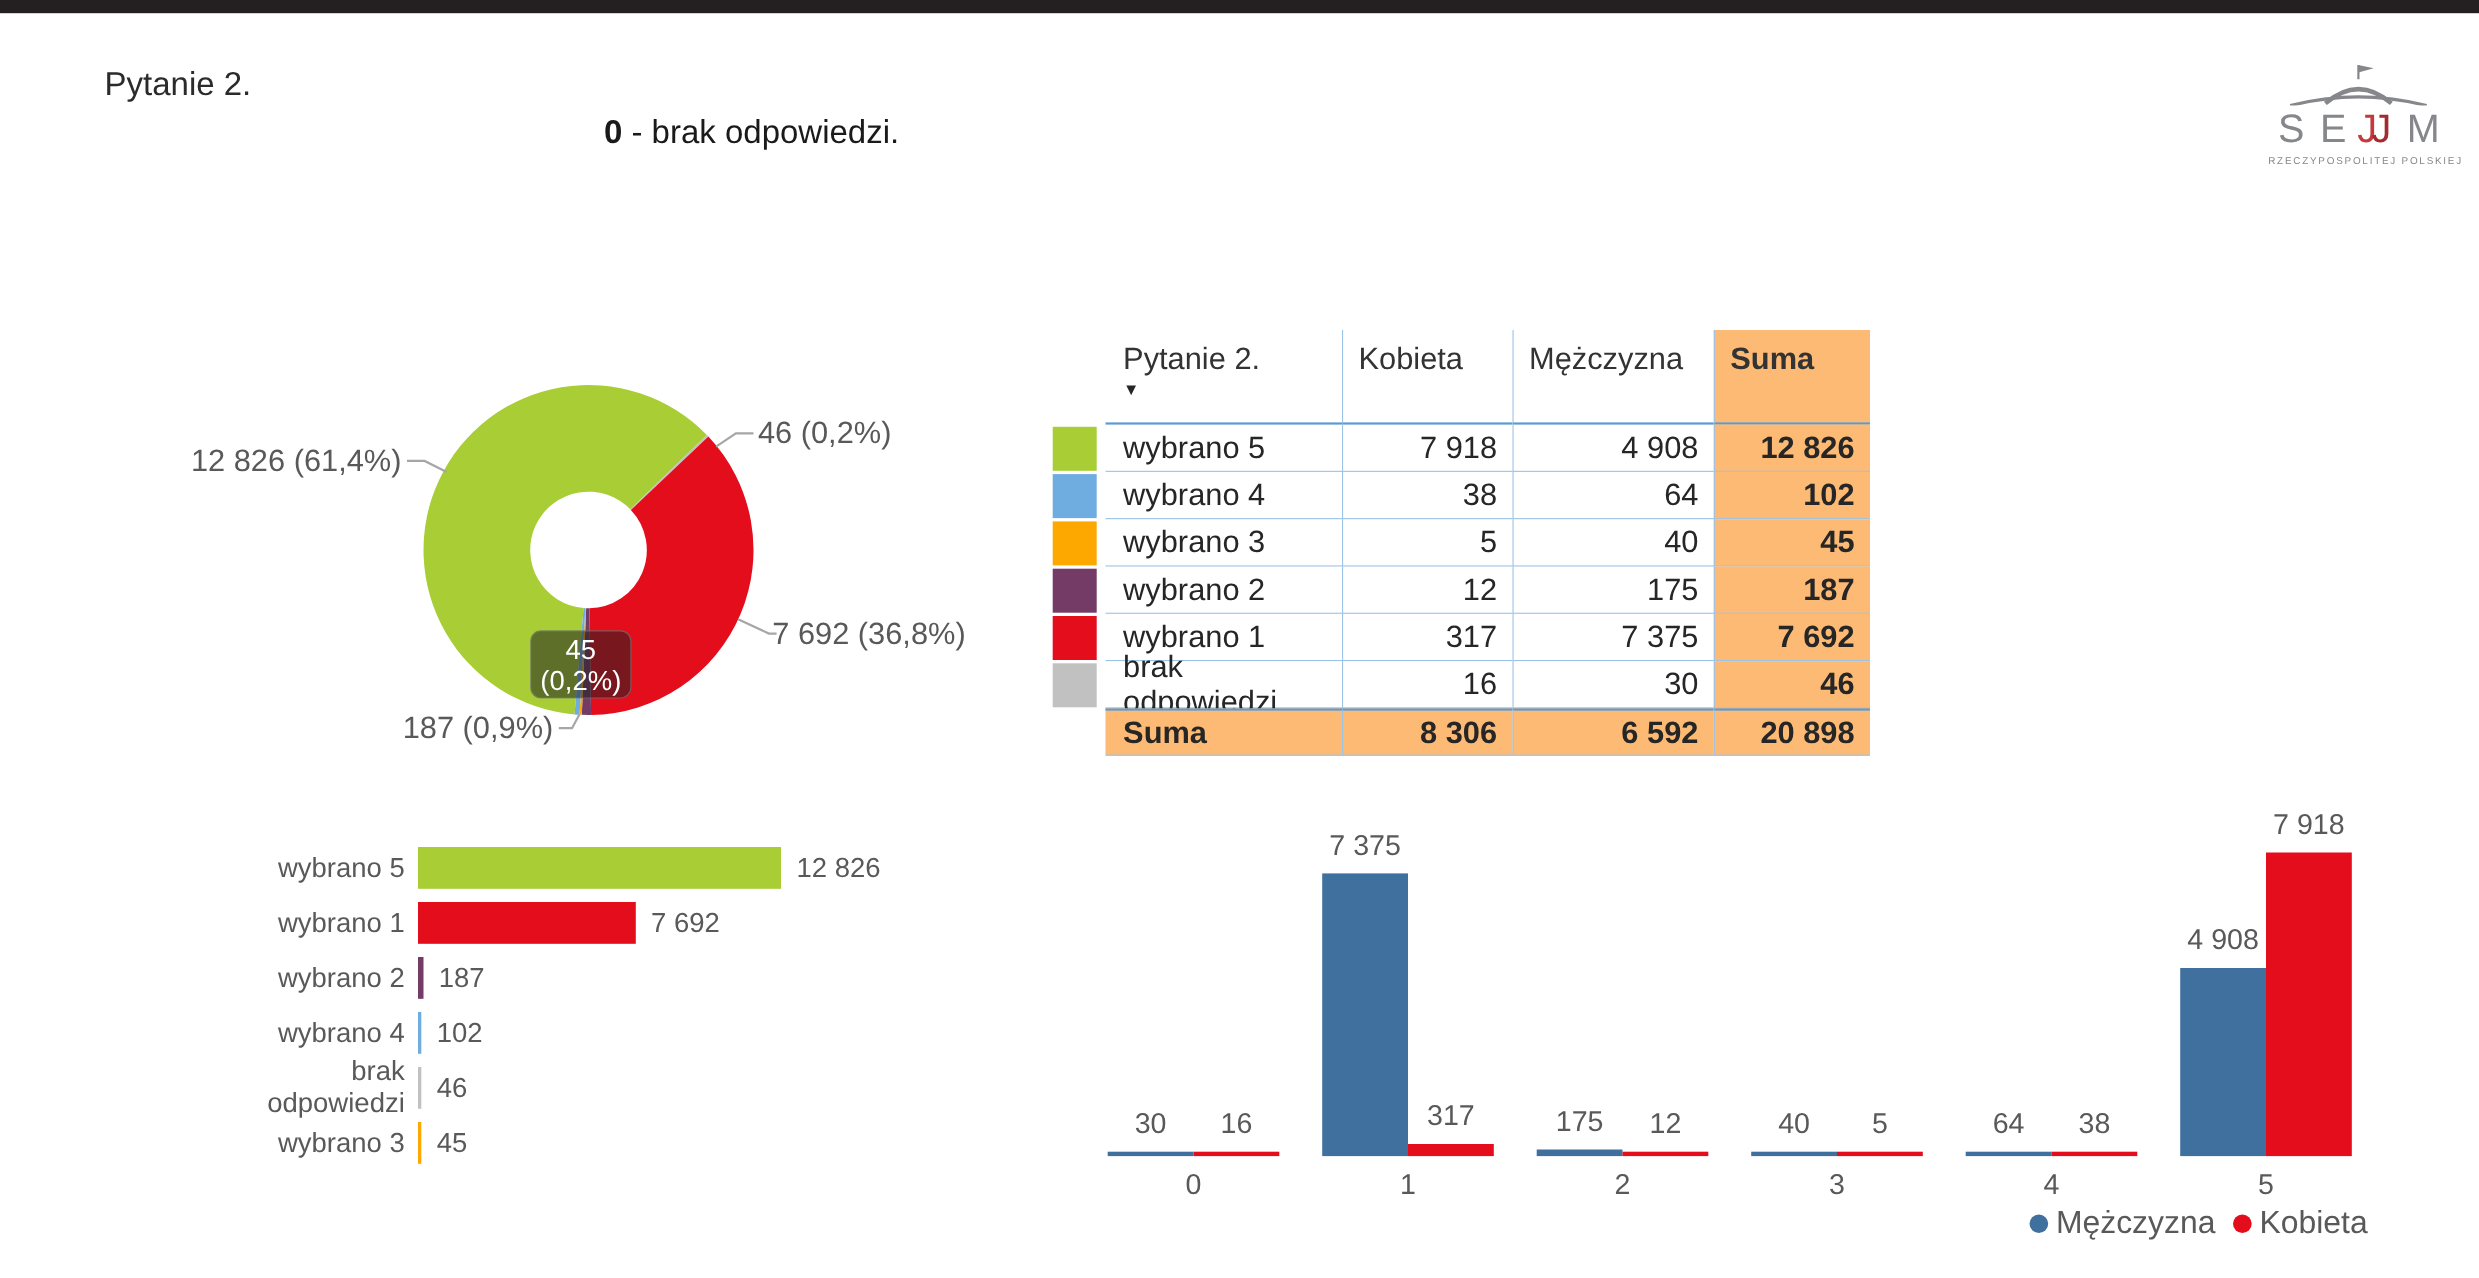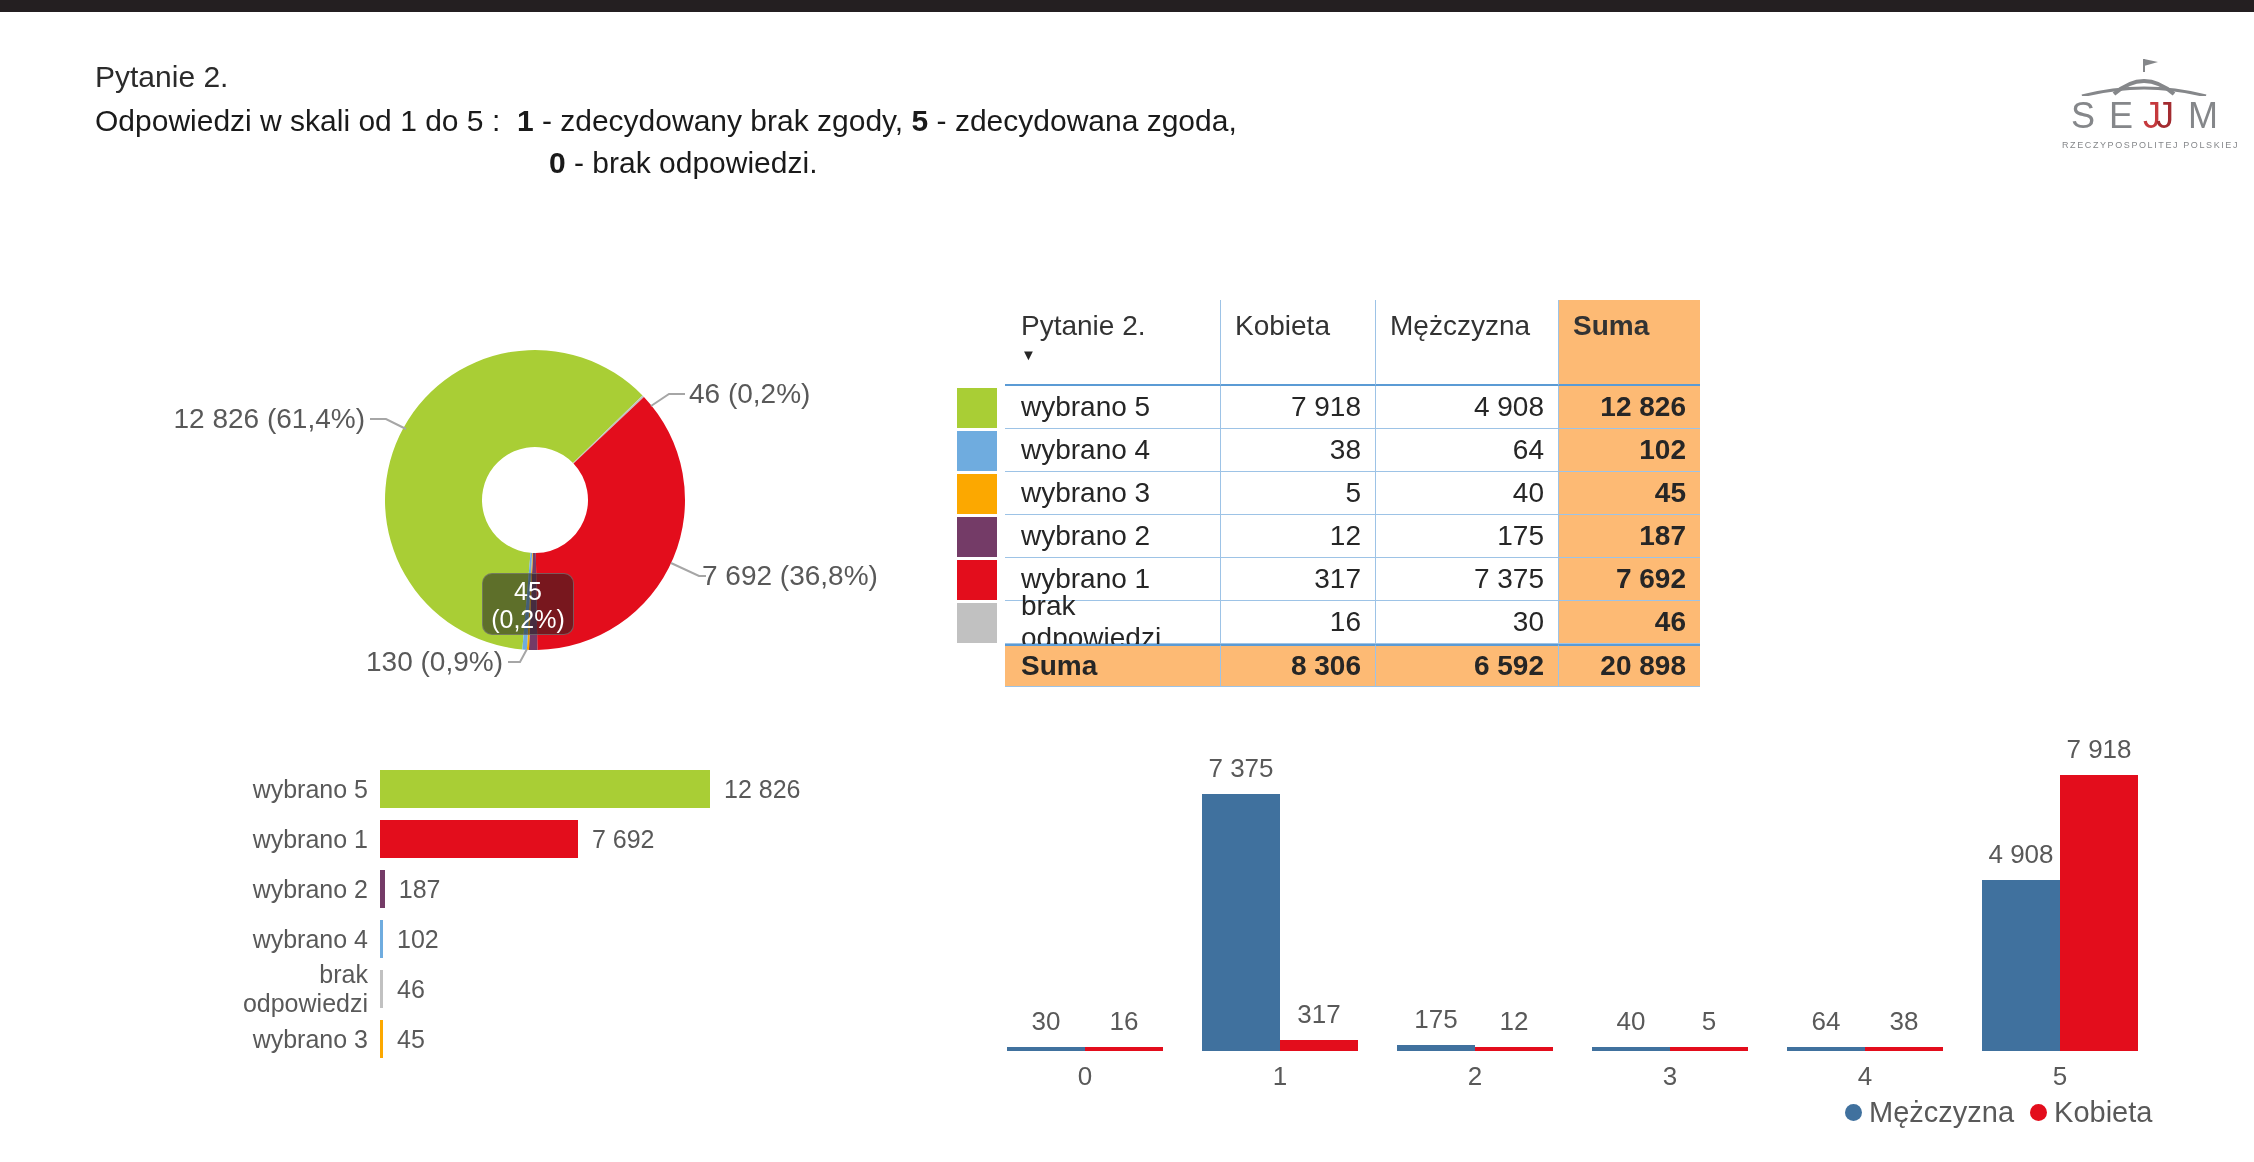--- a/index.html
+++ b/index.html
@@ -70,21 +70,20 @@
   .ldot{width:17px;height:17px;border-radius:50%;display:inline-block;}
 </style>
 </head>
 <body>
 
 <div class="canvas">
   <div class="topbar"></div>
 
   <div class="hdr">
     <div class="h1">Pytanie 2.</div>
-    <div class="h3"><span>Odpowiedzi w skali od 1 do 5 : &nbsp;</span><b>1</b><span> - zdecydowany brak zgody, </span><b>5</b><span> - zdecydowana zgoda,</span></div>
     <div class="h4"><b>0</b><span> - brak odpowiedzi.</span></div>
   </div>
 
   <div class="logo">
     <svg width="165" height="40" viewBox="0 0 165 40">
       <path d="M52,38 Q82,12 112,38" fill="none" stroke="#85878a" stroke-width="4"></path>
       <path d="M20,40 Q82,24 144,40" fill="none" stroke="#85878a" stroke-width="3"></path>
       <line x1="82" y1="16" x2="82" y2="3" stroke="#85878a" stroke-width="2"></line>
       <path d="M82,3 L96,6 L82,10 Z" fill="#85878a"></path>
     </svg>
@@ -111,21 +110,21 @@
       <g fill="none" stroke="#a6a6a6" stroke-width="2">
         <polyline points="220,89 236,89 256,99"></polyline>
         <polyline points="501,76 519,64 535,64"></polyline>
         <polyline points="521,233 549,246 556,246"></polyline>
         <polyline points="358,332 370,332 377,319"></polyline>
       </g>
     </svg>
     <div class="callout" style="right:545px;top:73px;">12 826 (61,4%)</div>
     <div class="callout" style="left:539px;top:48px;">46 (0,2%)</div>
     <div class="callout" style="left:552px;top:230px;">7 692 (36,8%)</div>
-    <div class="callout" style="right:407px;top:316px;">130 (0,9%)</div>
+    <div class="callout" style="right:407px;top:316px;">187 (0,9%)</div>
     <div class="tooltip">
       <div>45</div>
       <div>(0,2%)</div>
     </div>
   </div>
 
   <div class="table-wrap">
     <div class="tgrid" id="tgrid">
       <div class="thead-cell" style="border-bottom:none;"></div>
       <div class="thead-cell first">

